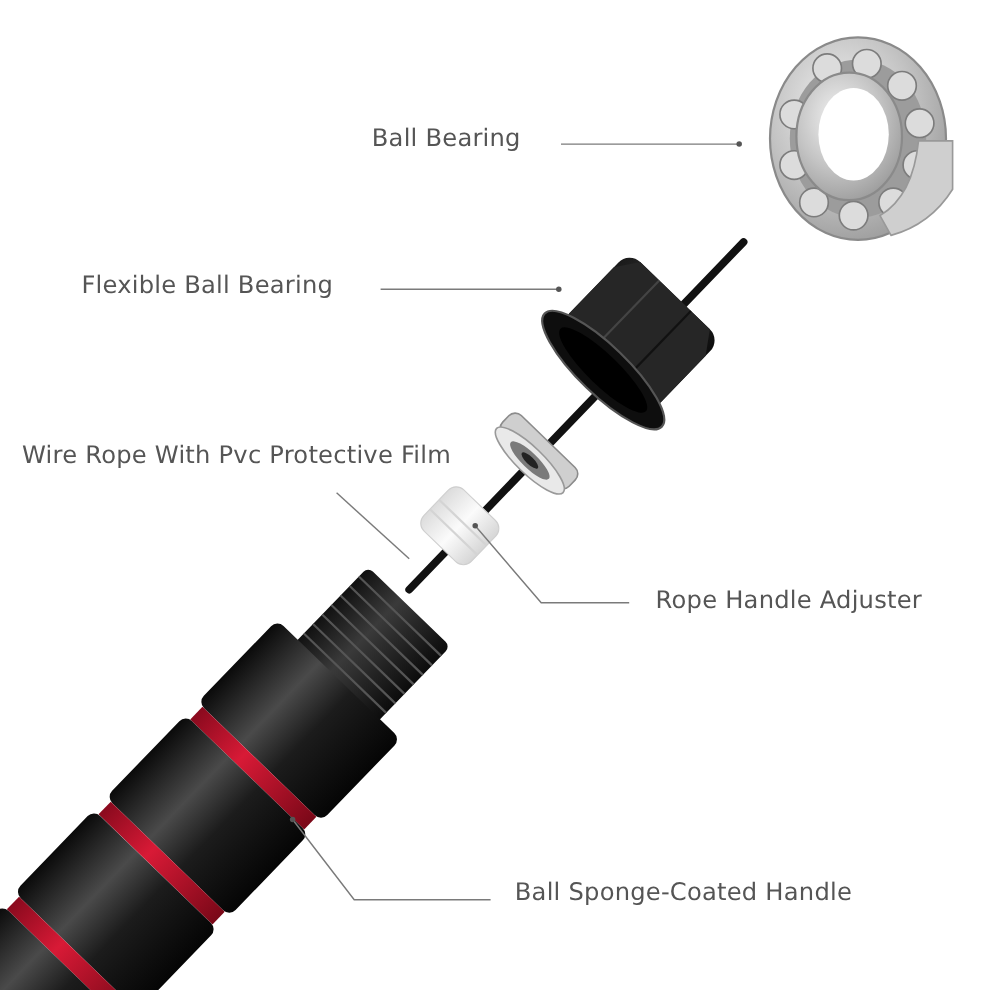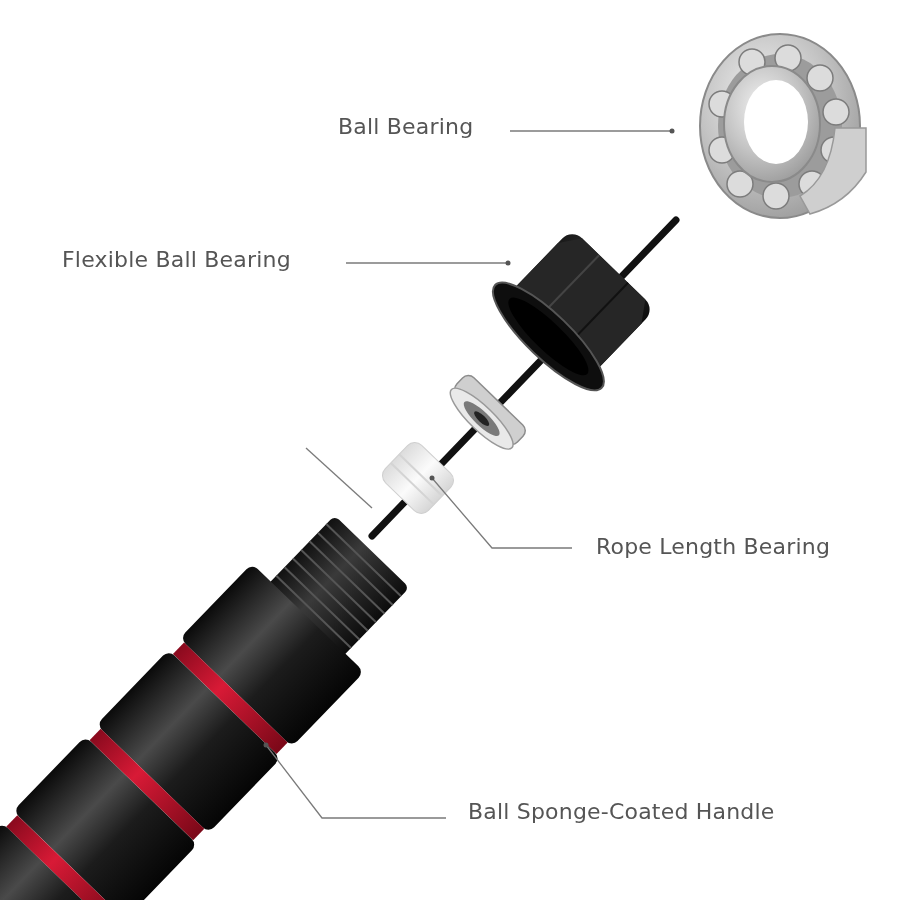--- a/index.html
+++ b/index.html
@@ -8,21 +8,21 @@
   .label {
     position: absolute;
     color: #555555;
     font-family: "DejaVu Sans", sans-serif;
     font-size: 22px;
     letter-spacing: 0.2px;
     white-space: nowrap;
     line-height: 1;
   }
   #lbl-ball { left: 338px; top: 116px; }
-  #lbl-flex { left: 62px; top: 249px; }
+  #lbl-flex { left: 74px; top: 249px; }
   #lbl-wire { left: 20px; top: 404px; }
   #lbl-adj  { left: 596px; top: 536px; }
   #lbl-handle { left: 468px; top: 801px; }
   svg { position: absolute; left: 0; top: 0; }
 </style>
 </head>
 <body>
 
 <div id="stage">
 
@@ -139,15 +139,16 @@
     <g fill="#555">
       <circle cx="672" cy="131" r="2.5"></circle>
       <circle cx="508" cy="263" r="2.5"></circle>
       <circle cx="432" cy="478" r="2.5"></circle>
       <circle cx="266" cy="745" r="2.5"></circle>
     </g>
   </svg>
 
   <div class="label" id="lbl-ball">Ball Bearing</div>
   <div class="label" id="lbl-flex">Flexible Ball Bearing</div>
-  <div class="label" id="lbl-adj">Rope Length Bearing</div>
+  <div class="label" id="lbl-wire">Wire Rope With Pvc Protective Film</div>
+  <div class="label" id="lbl-adj">Rope Handle Adjuster</div>
   <div class="label" id="lbl-handle">Ball Sponge-Coated Handle</div>
 </div>
 
 </body></html>

